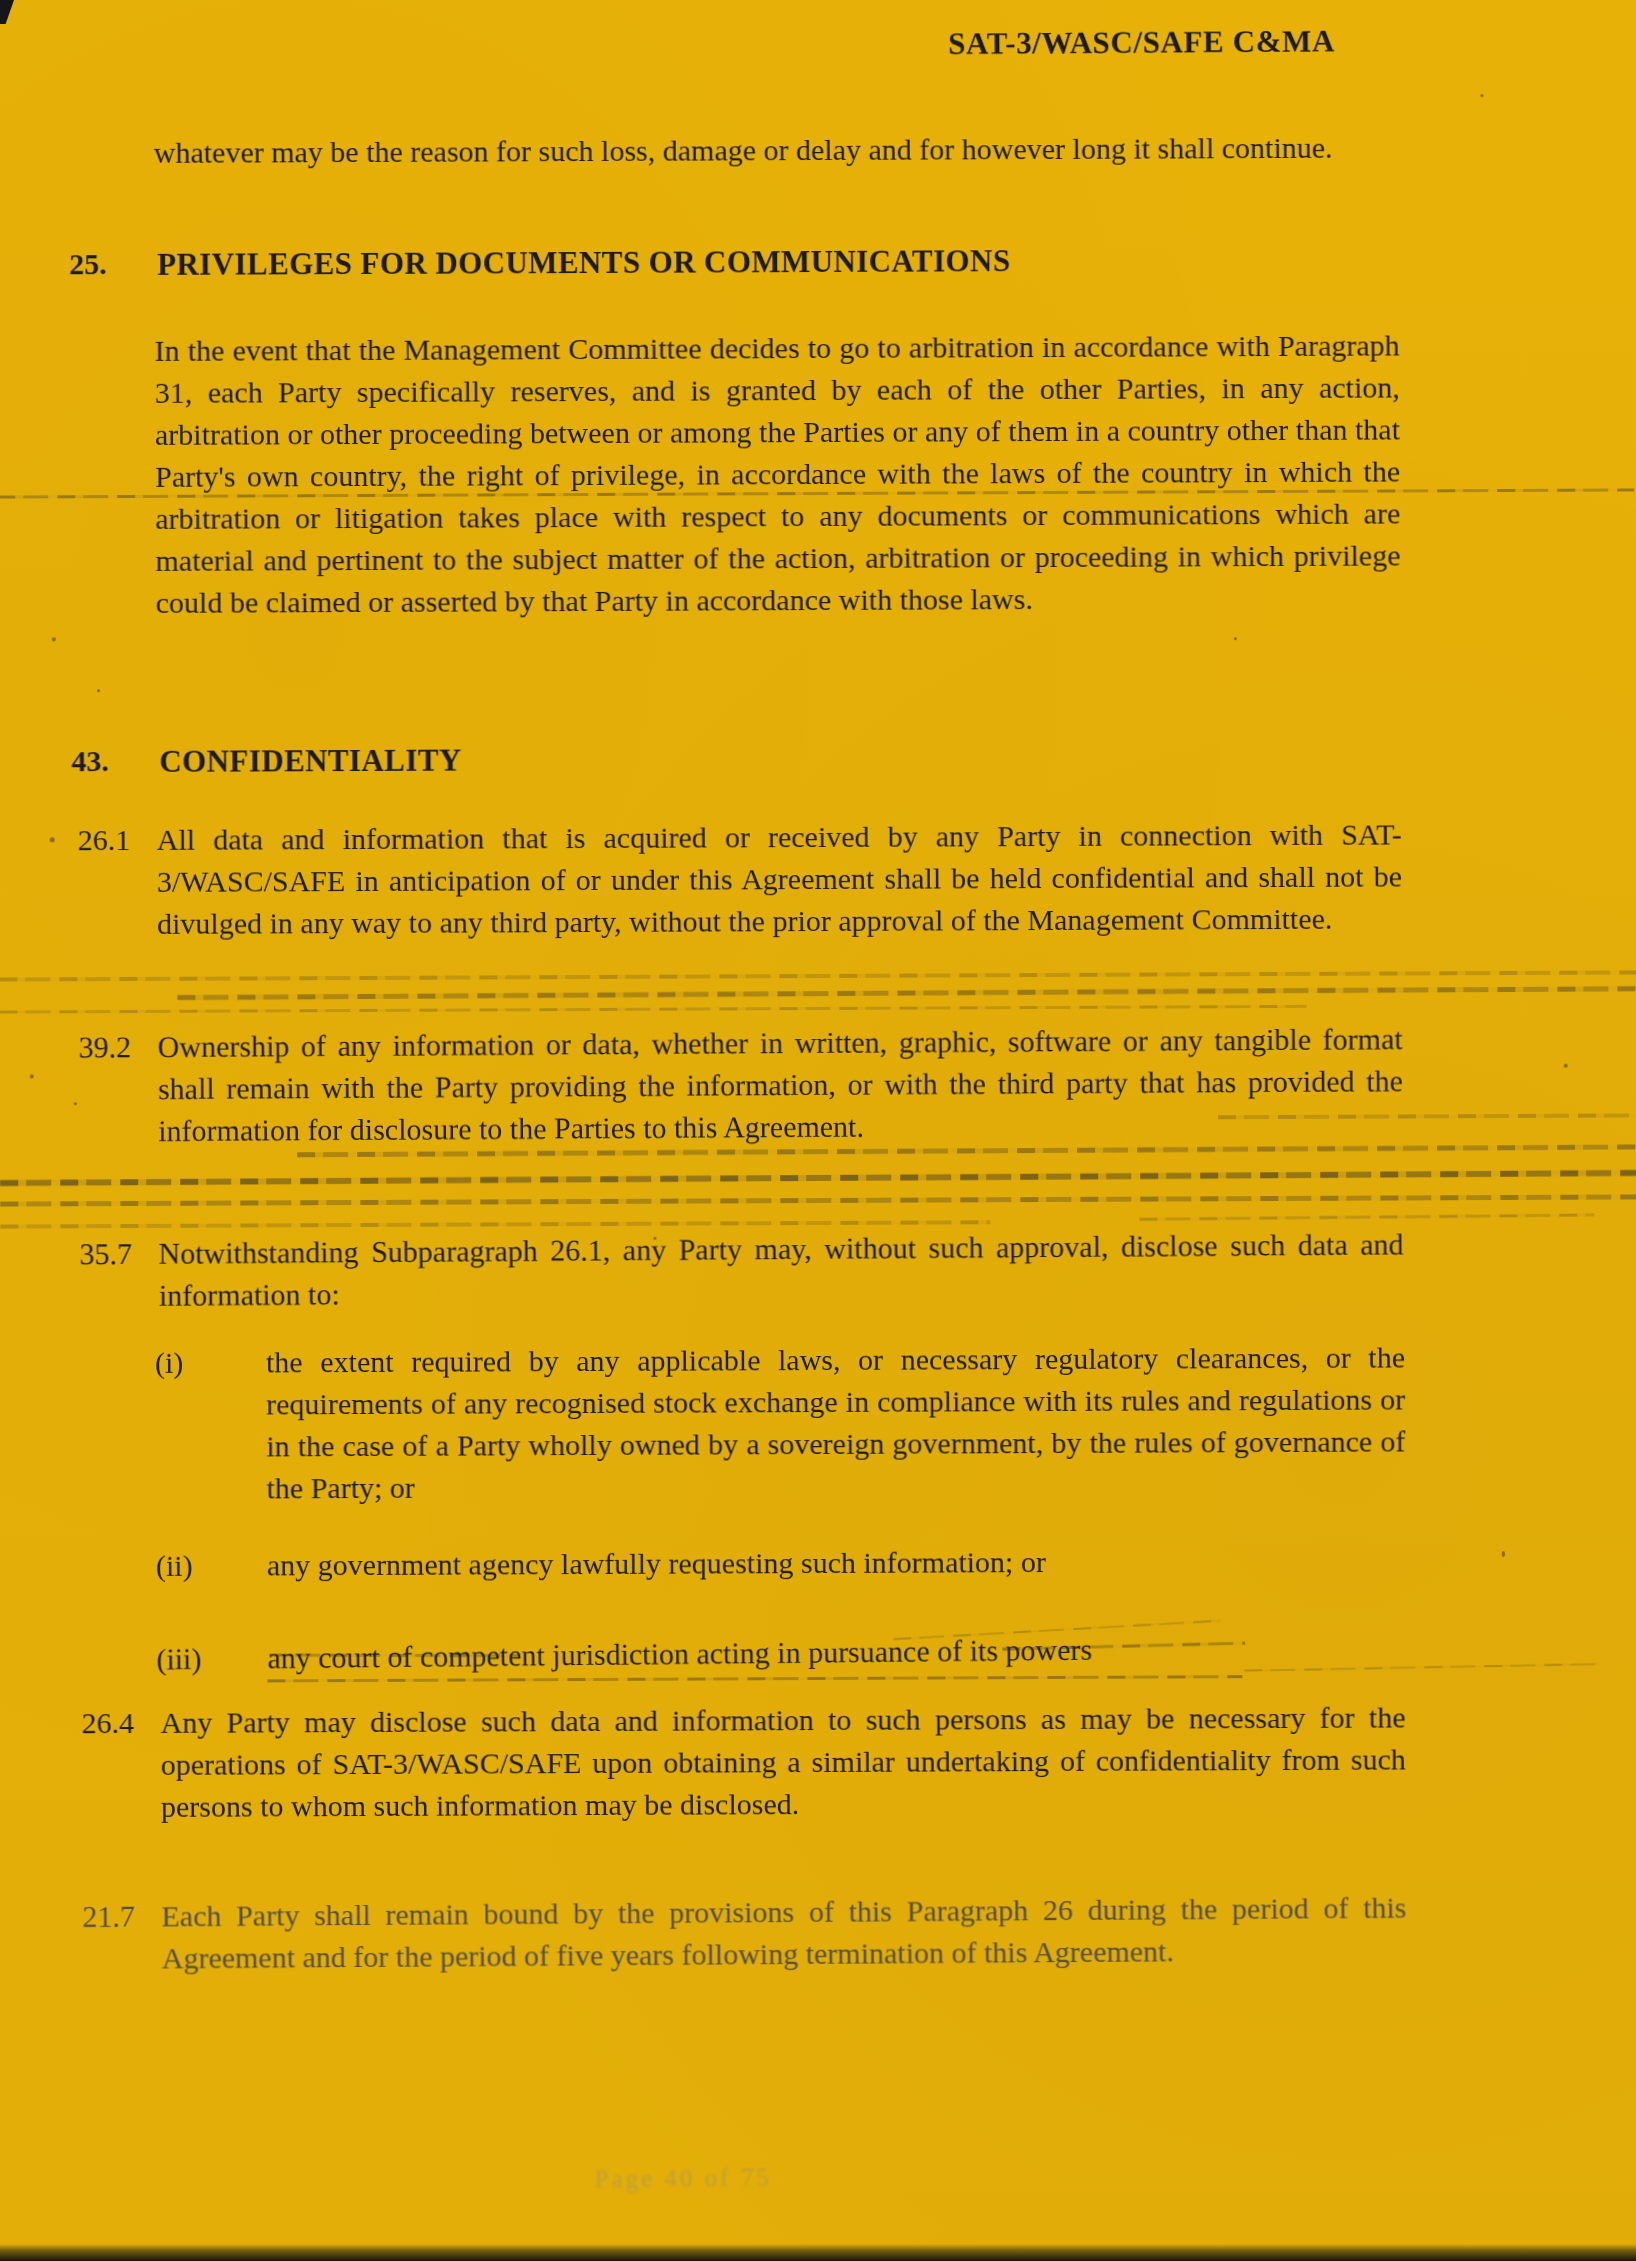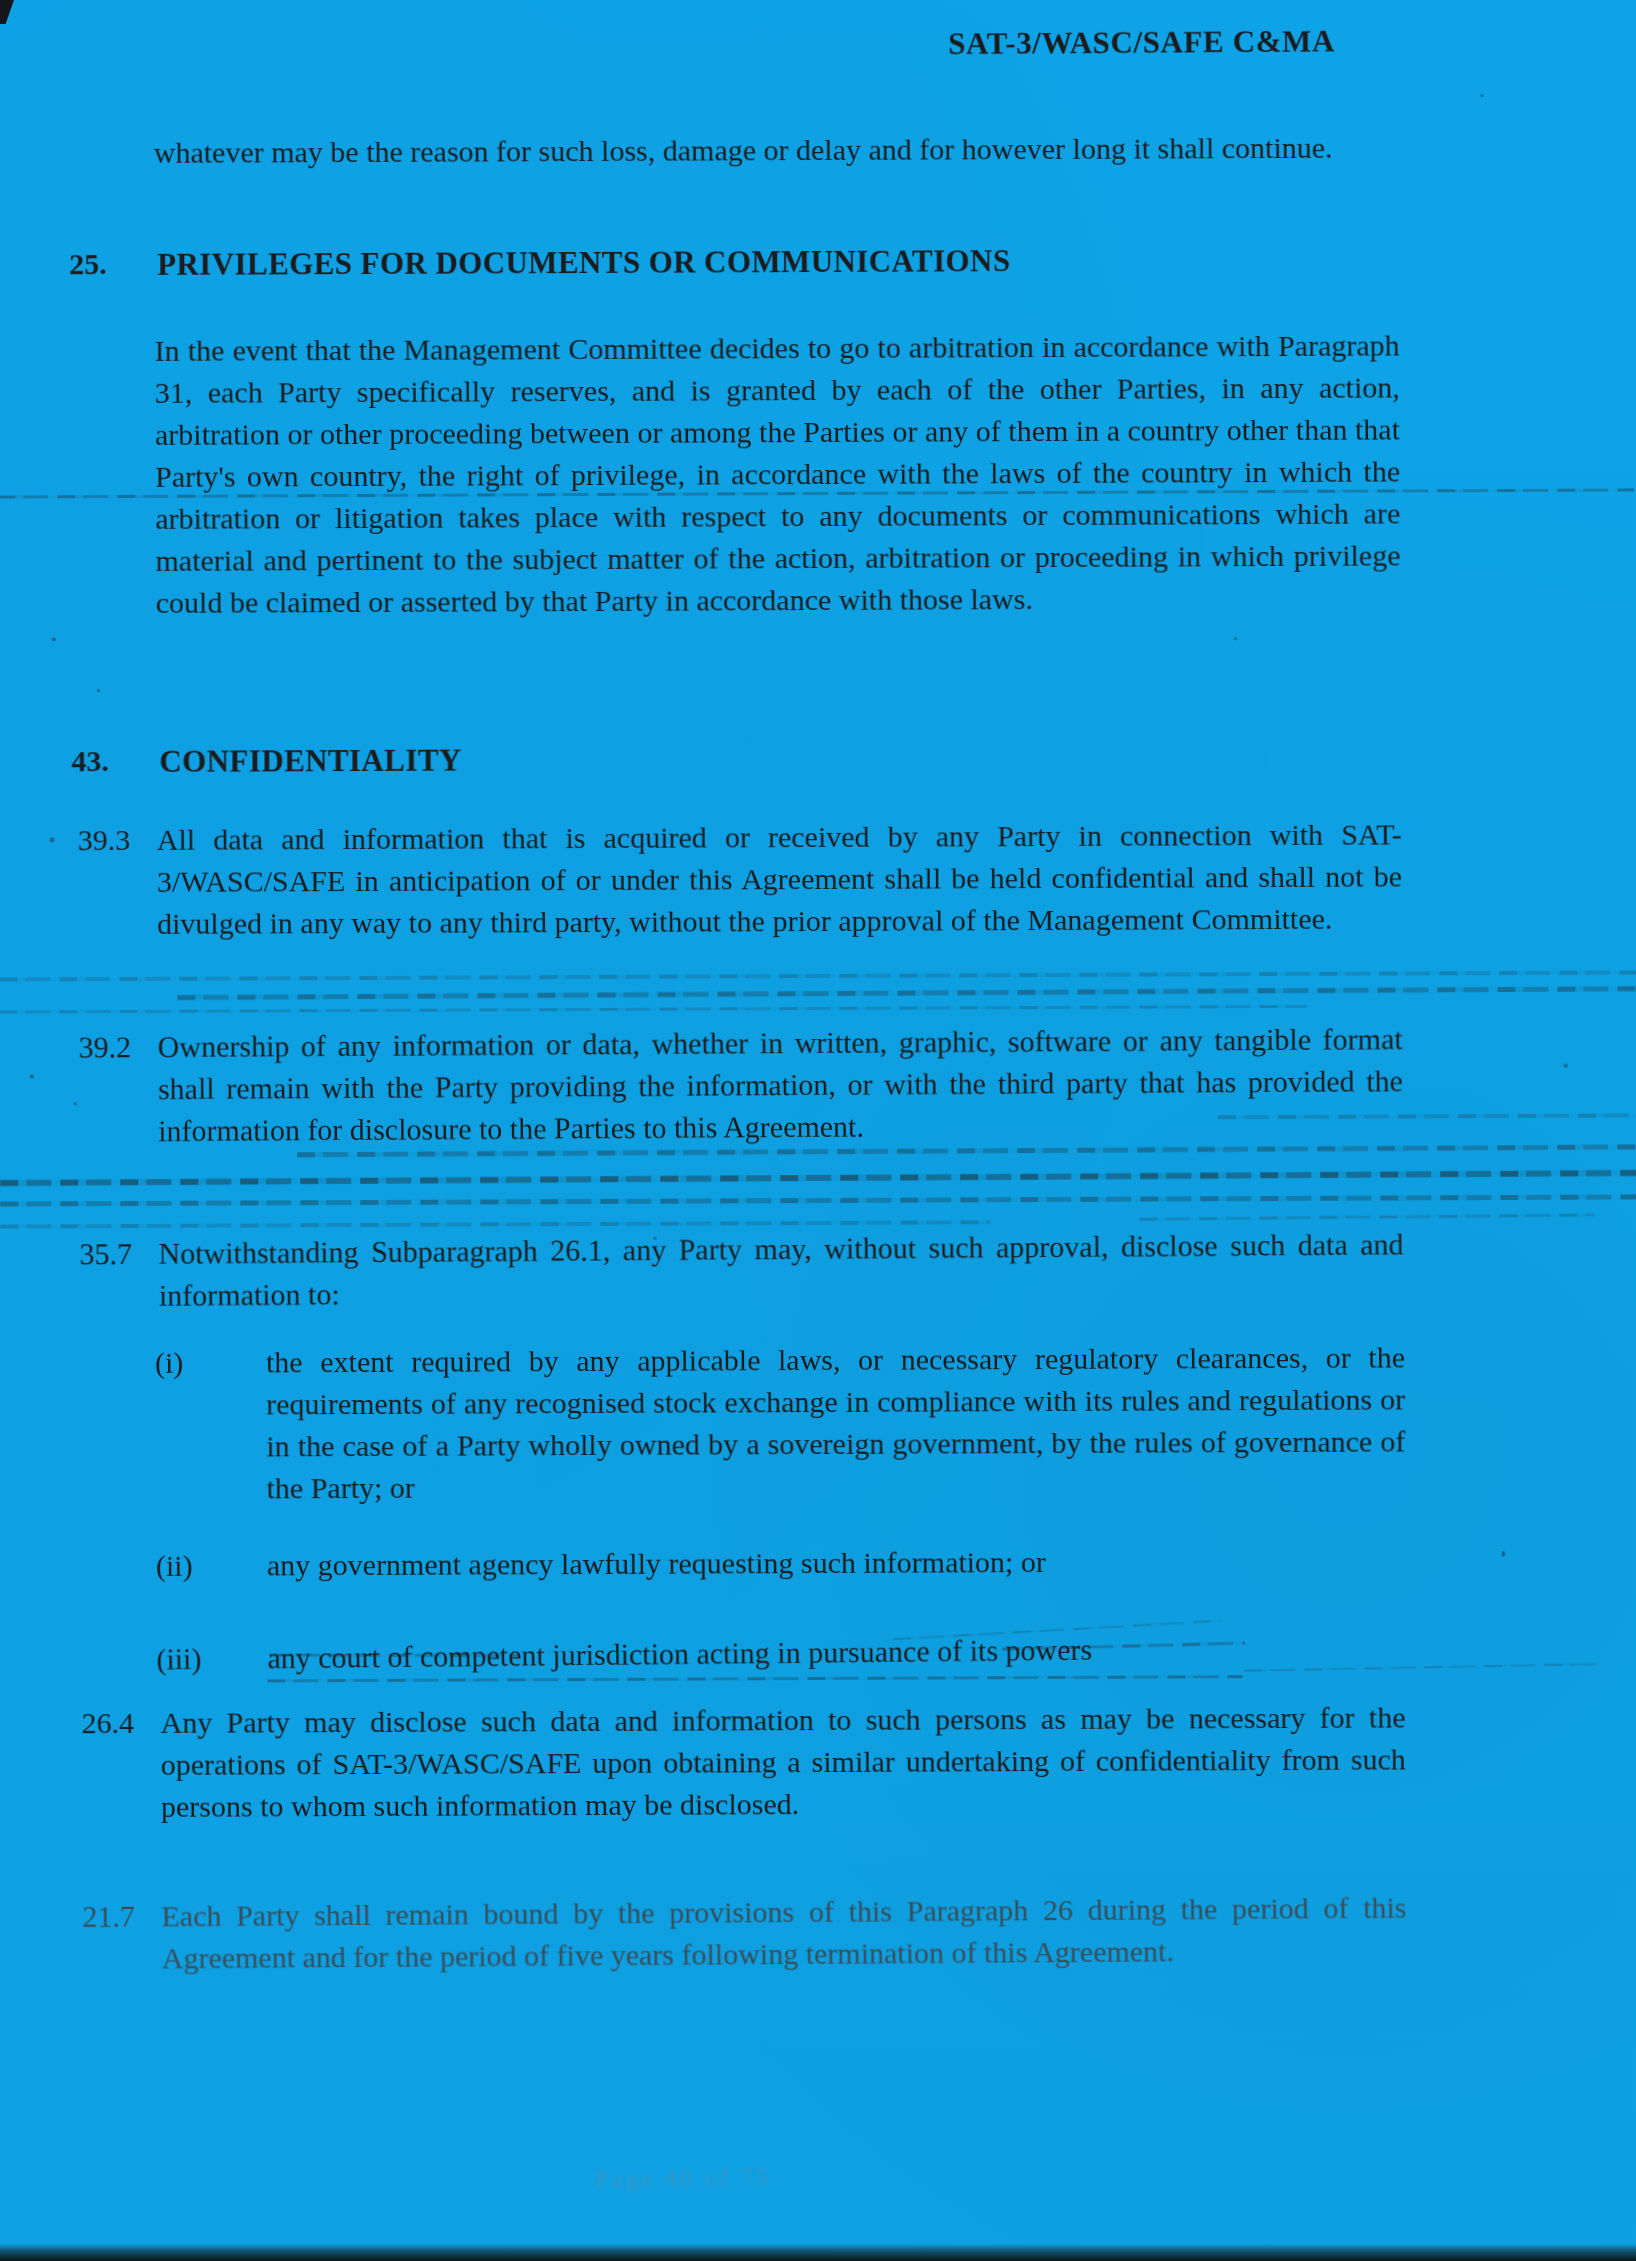--- a/index.html
+++ b/index.html
@@ -1,18 +1,18 @@
 <!DOCTYPE html>
 <html><head>
 <meta charset="utf-8">
 <style>
   html,body{margin:0;padding:0;background:#d9d9d5;}
   .page{
     position:relative;width:1637px;height:2261px;margin:0 auto;
-    background:#0ea5e9;overflow:hidden;
+    background:#eab308;overflow:hidden;
     font-family:"Liberation Serif","DejaVu Serif",serif;
     color:#1c1c1f;
   }
   .page::before{
     content:"";position:absolute;inset:0;pointer-events:none;
     background:
       radial-gradient(ellipse at 18% 28%, rgba(0,0,0,0.016), transparent 60%),
       radial-gradient(ellipse at 82% 64%, rgba(0,0,0,0.022), transparent 55%),
       linear-gradient(180deg, rgba(0,0,0,0.01), rgba(0,0,0,0.03));
   }
@@ -74,21 +74,21 @@
     </div>
 
     <p class="blockp bodytxt" style="top:327px">In the event that the Management Committee decides to go to arbitration in accordance with Paragraph 31, each Party specifically reserves, and is granted by each of the other Parties, in any action, arbitration or other proceeding between or among the Parties or any of them in a country other than that Party's own country, the right of privilege, in accordance with the laws of the country in which the arbitration or litigation takes place with respect to any documents or communications which are material and pertinent to the subject matter of the action, arbitration or proceeding in which privilege could be claimed or asserted by that Party in accordance with those laws.</p>
 
     <div class="sechead-row" style="top:741px">
       <span class="snum">43.</span>
       <span class="shead">CONFIDENTIALITY</span>
     </div>
 
     <div class="clause" style="top:816px">
-      <span class="cnum">39.3</span>
+      <span class="cnum">26.1</span>
       <p class="ctxt bodytxt">All data and information that is acquired or received by any Party in connection with SAT-3/WASC/SAFE in anticipation of or under this Agreement shall be held confidential and shall not be divulged in any way to any third party, without the prior approval of the Management Committee.</p>
     </div>
 
     <div class="clause" style="top:1022px;transform:rotate(-0.12deg)">
       <span class="cnum">39.2</span>
       <p class="ctxt bodytxt">Ownership of any information or data, whether in written, graphic, software or any tangible format shall remain with the Party providing the information, or with the third party that has provided the information for disclosure to the Parties to this Agreement.</p>
     </div>
 
     <div class="clause" style="top:1228px;transform:rotate(-0.18deg)">
       <span class="cnum">35.7</span>

